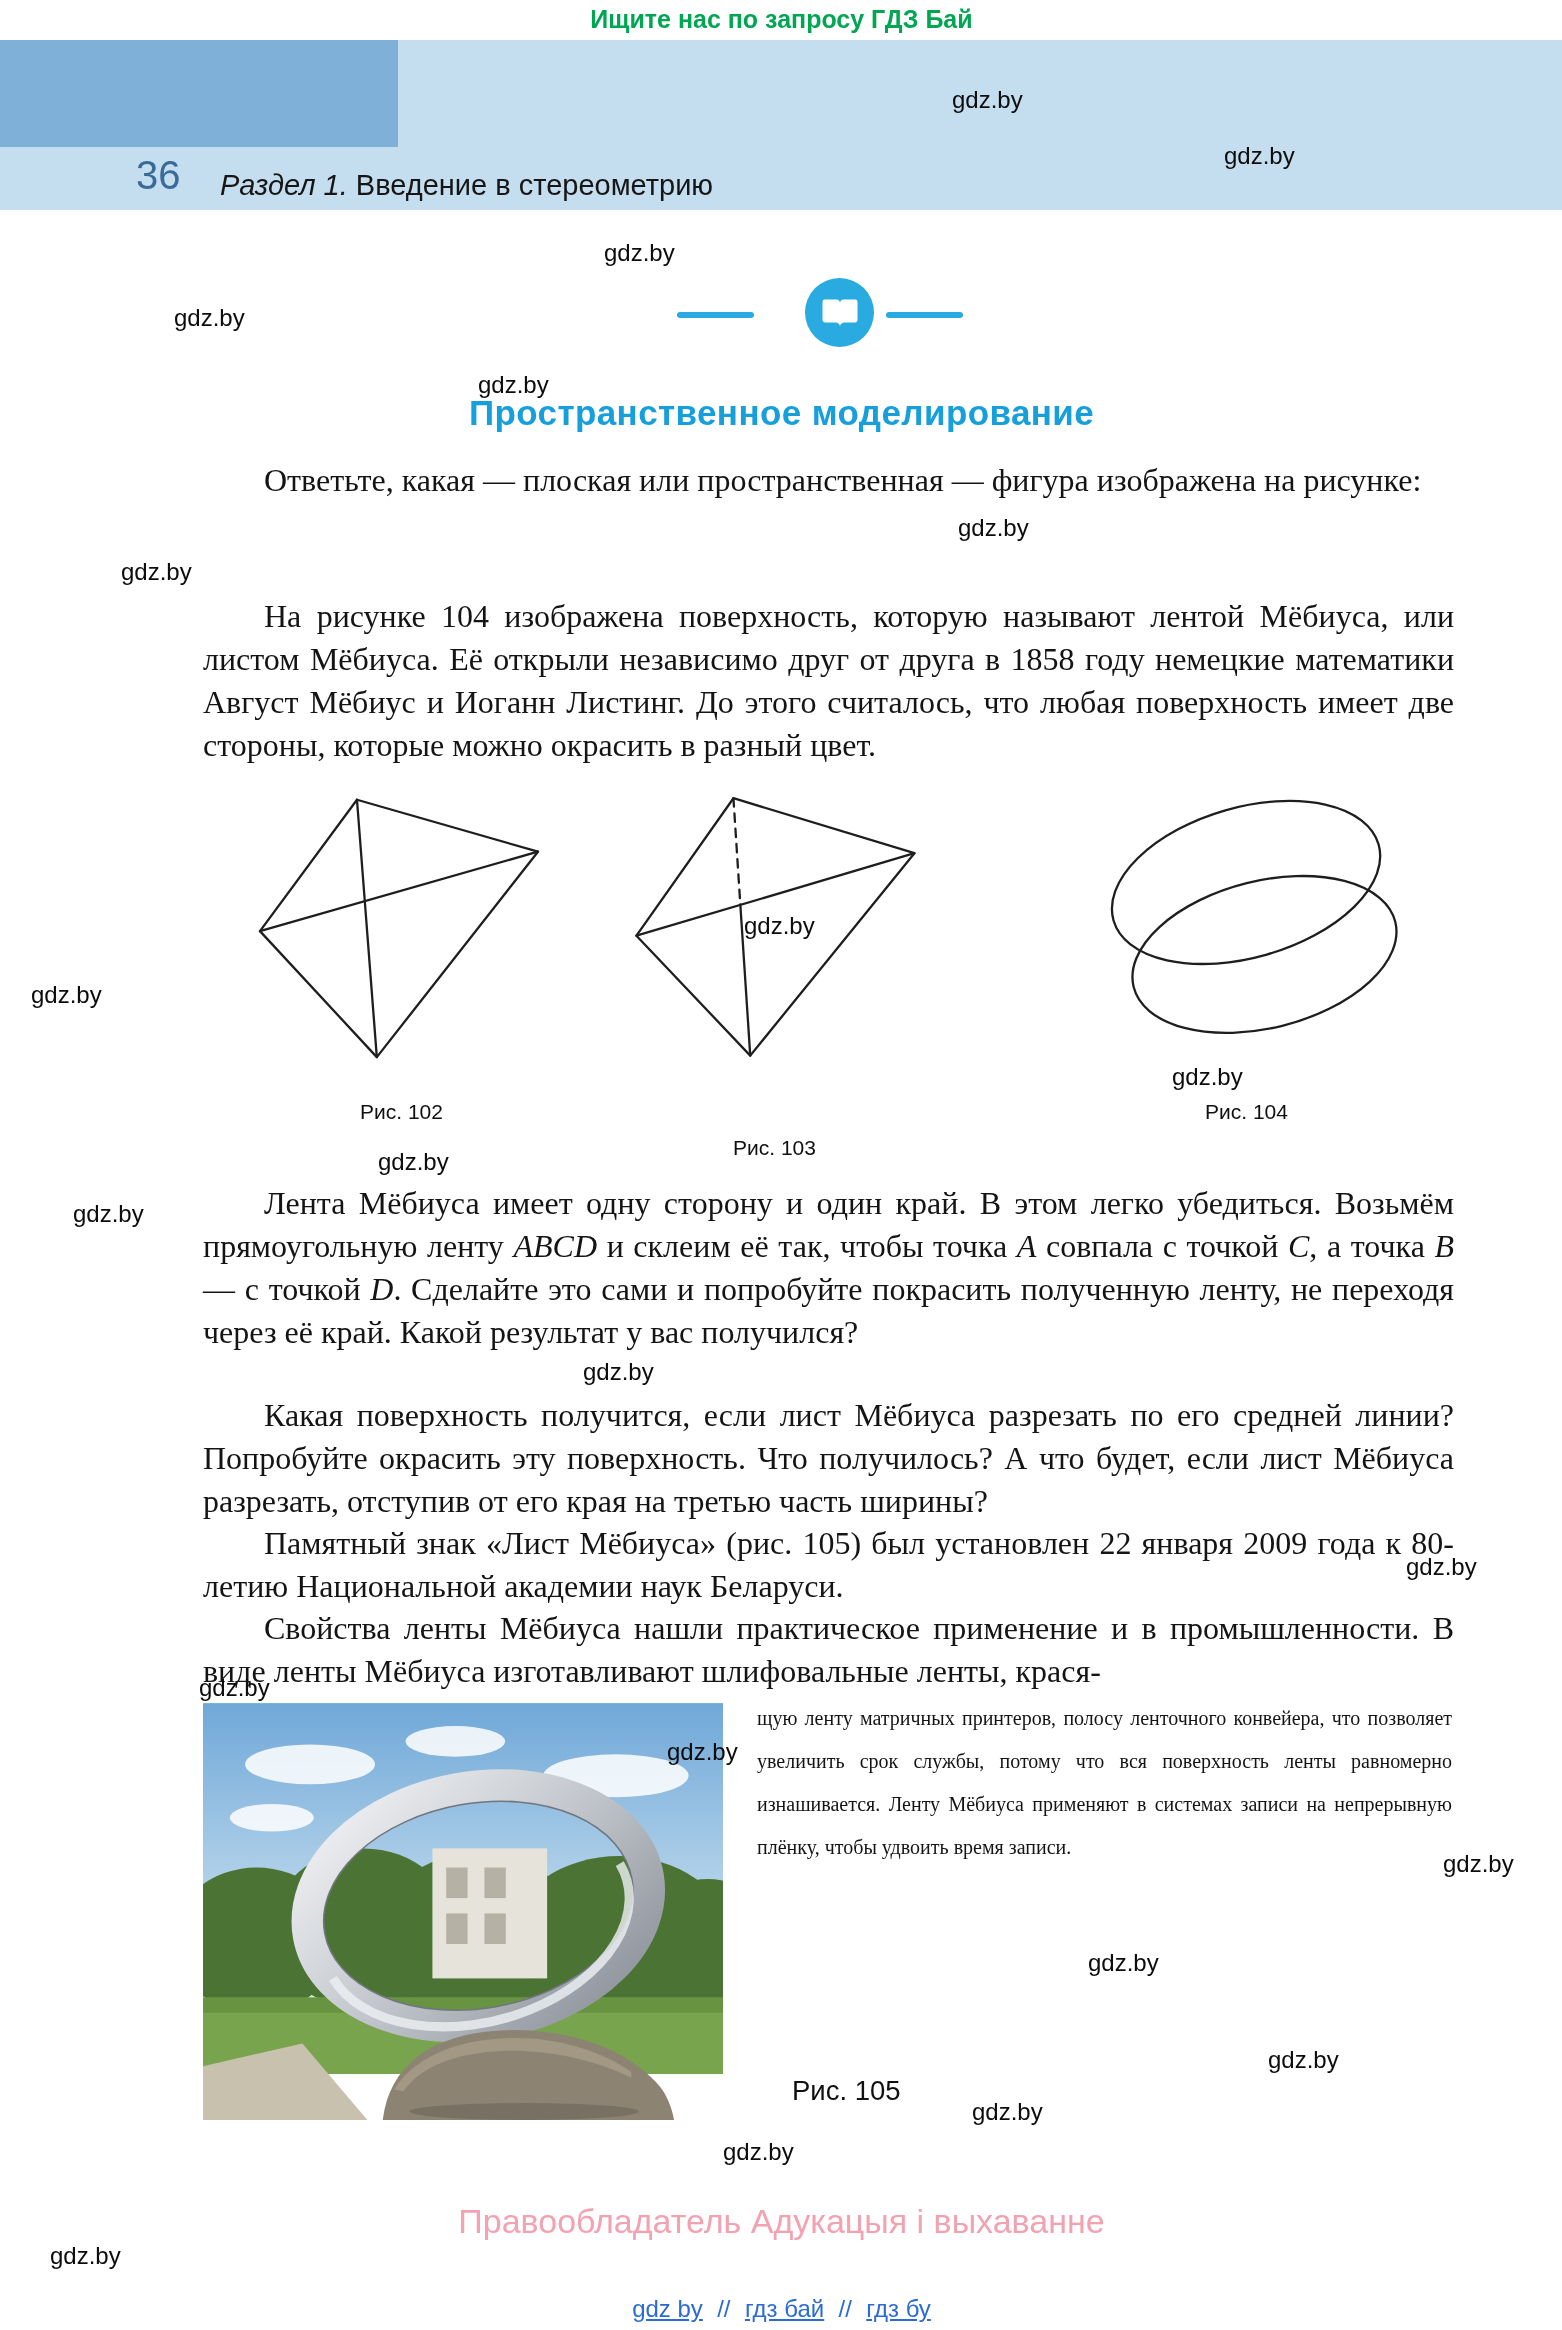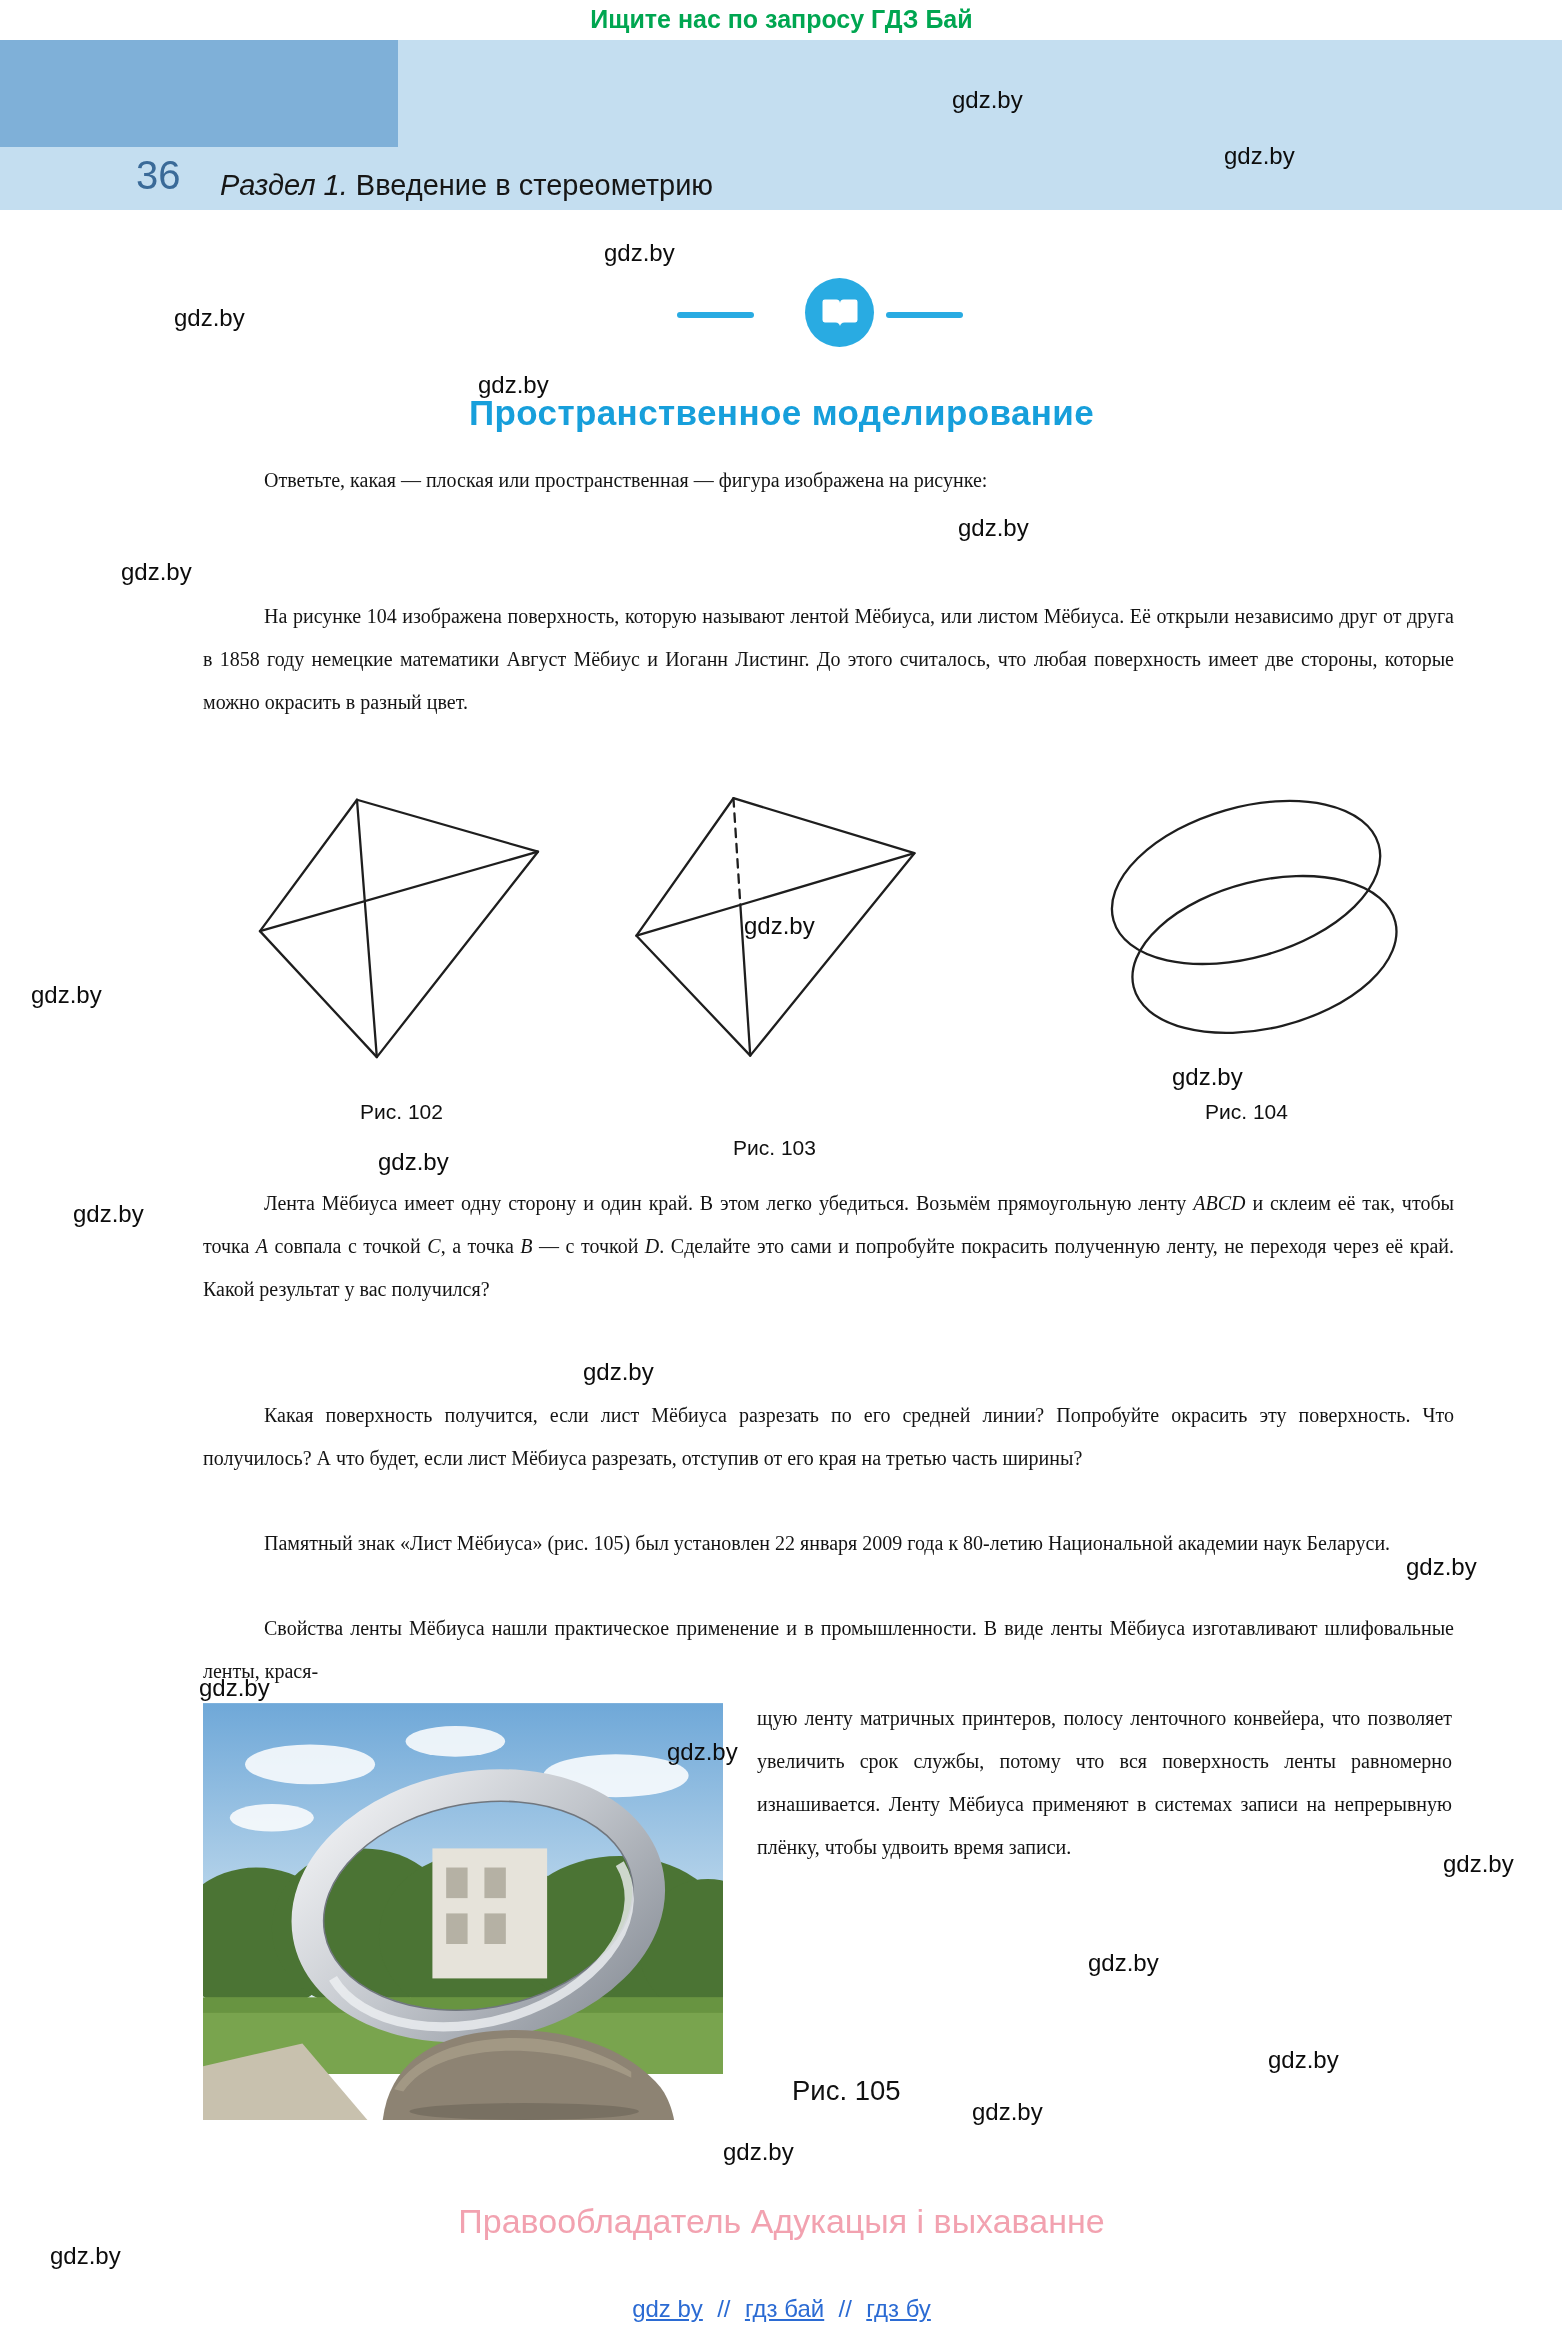--- a/index.html
+++ b/index.html
@@ -44,21 +44,21 @@
     position:absolute;left:805px;top:278px;width:69px;height:69px;border-radius:50%;
     background:var(--divider_blue);display:flex;align-items:center;justify-content:center;
   }
   
   .lesson-title{
     position:absolute;top:393px;left:0;width:100%;text-align:center;
     font-family:"Liberation Sans",sans-serif;font-size:35px;font-weight:700;
     color:var(--accent_blue);letter-spacing:0.4px;
   }
   
-  .para{position:absolute;left:203px;width:1251px;font-size:20px;line-height:43px;text-align:justify;font-family:Liberation Serif, serif;}
+  .para{position:absolute;left:203px;width:1251px;font-size:32px;line-height:43px;text-align:justify;font-family:Liberation Serif, serif;}
   .indent{text-indent:61px;}
   .p1{top:459px;}
   .p2{top:595px;}
   .p3{top:1182px;}
   .p4{top:1394px;}
   .p5{top:1522px;}
   .p6a{top:1607px;}
   .list-row{position:absolute;left:203px;top:552px;width:1251px;height:43px;font-size:30px;line-height:43px;}
   .list-row span{position:absolute;top:0;}
   .li-a{left:64px;}

